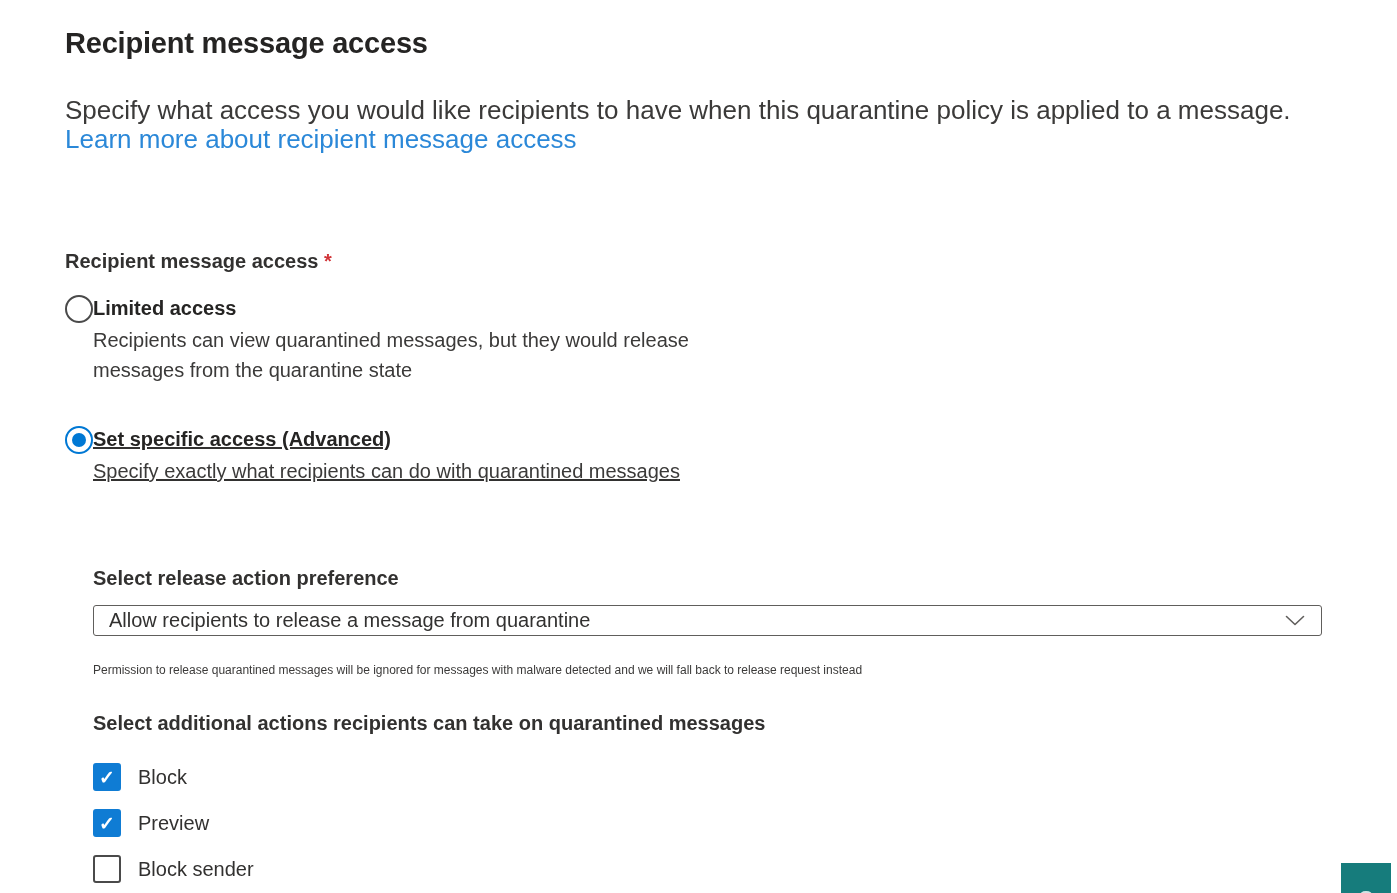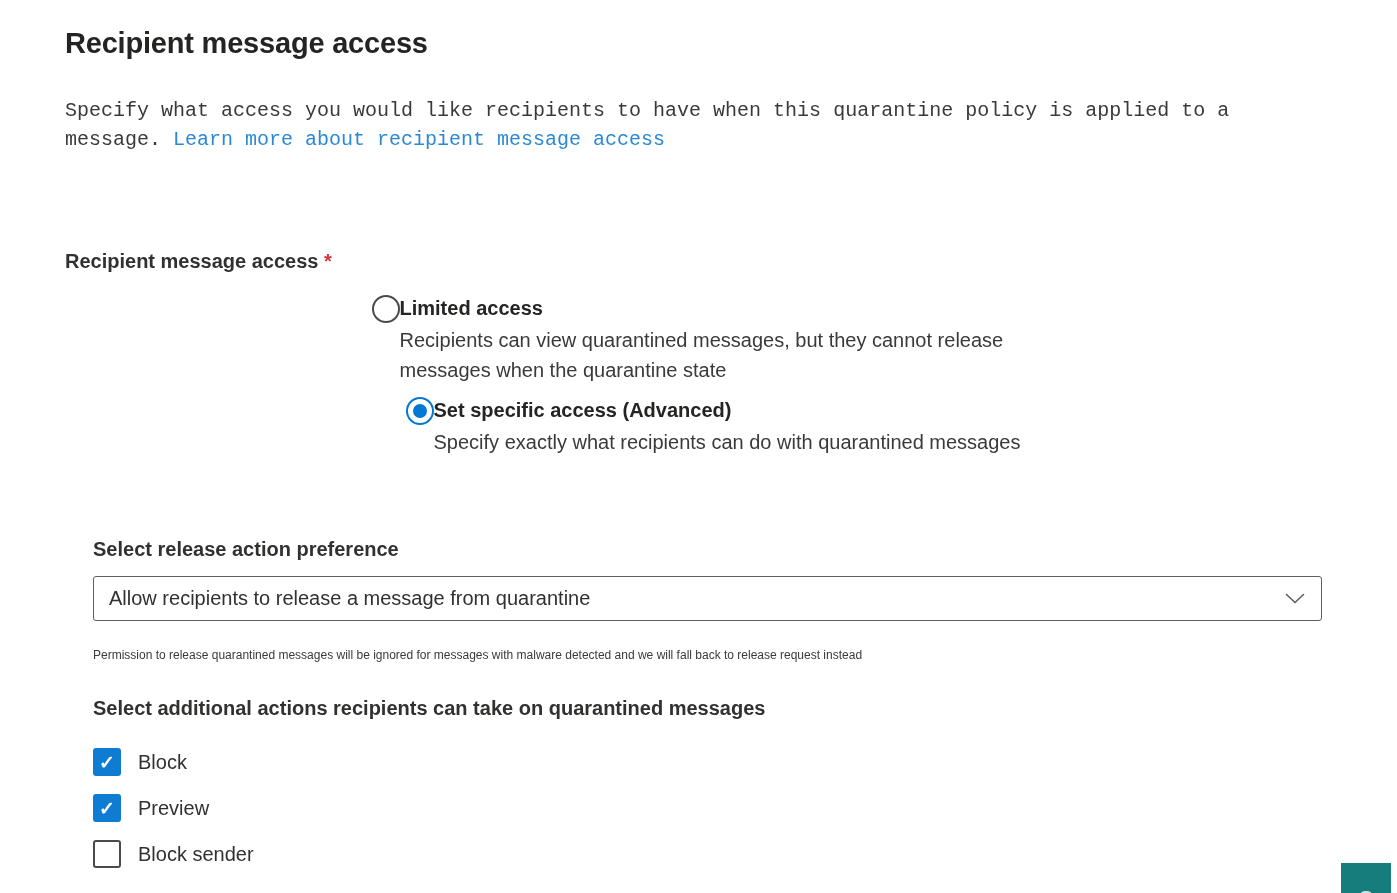--- a/index.html
+++ b/index.html
@@ -17,47 +17,45 @@
   .page-title {
     margin: 0;
     font-size: 29px;
     font-weight: 700;
     color: #252423;
     letter-spacing: -0.2px;
   }
 
   .intro {
     margin: 36px 0 0 0;
-    font-size: 20px;
+    font-size: 26px;
     line-height: 29px;
     color: #3b3a39;
     max-width: 1272px;
-    font-family: Liberation Mono, monospace;
   }
   .intro a {
     color: #2b88d8;
     text-decoration: none;
     cursor: pointer;
   }
 
   .field-label {
     margin-top: 96px;
     font-size: 20px;
     font-weight: 600;
     color: #323130;
   }
   .req { color: #d13438; font-weight: 600; }
 
   .radio-option {
     display: flex;
     margin-top: 21px;
     cursor: pointer;
-    justify-content: center;
-  }
-  .radio-option + .radio-option { margin-top: 11px; }
+  }
+  .radio-option + .radio-option { margin-top: 40px; text-decoration: underline; }
   .radio-circle {
     flex: none;
     width: 28px; height: 28px;
     border: 2px solid #4a4a4a;
     border-radius: 50%;
     background: #fff;
     margin-top: 1px;
     display: flex; align-items: center; justify-content: center;
   }
   .radio-circle.selected { border-color: #0078d4; }
@@ -83,21 +81,21 @@
   .advanced { margin-left: 28px; margin-top: 78px; }
   .sub-label {
     font-size: 20px;
     font-weight: 600;
     color: #323130;
     line-height: 28px;
   }
   .dropdown {
     margin-top: 13px;
     width: 1229px;
-    height: 45px;
+    height: 31px;
     border: 1px solid #605e5c;
     border-radius: 3px;
     background: #fff;
     display: flex;
     align-items: center;
     justify-content: space-between;
     padding: 0 16px 0 15px;
     cursor: pointer;
   }
   .dropdown-value { font-size: 20px; color: #323130; }
@@ -168,21 +166,21 @@
   <h1 class="page-title">Recipient message access</h1>
 
   <p class="intro"><span>Specify what access you would like recipients to have when this quarantine policy is applied to a message.</span> <a>Learn more about recipient message access</a></p>
 
   <div class="field-label"><span>Recipient message access</span> <span class="req">*</span></div>
 
   <div class="radio-option">
     <span class="radio-circle"></span>
     <div>
       <div class="radio-title">Limited access</div>
-      <div class="radio-desc wrap-narrow">Recipients can view quarantined messages, but they cannot release messages when the quarantine state</div>
+      <div class="radio-desc wrap-narrow">Recipients can view quarantined messages, but they would release messages from the quarantine state</div>
     </div>
   </div>
 
   <div class="radio-option">
     <span class="radio-circle selected">
         <span class="radio-dot"></span>
       </span>
     <div>
       <div class="radio-title">Set specific access (Advanced)</div>
       <div class="radio-desc">Specify exactly what recipients can do with quarantined messages</div>

